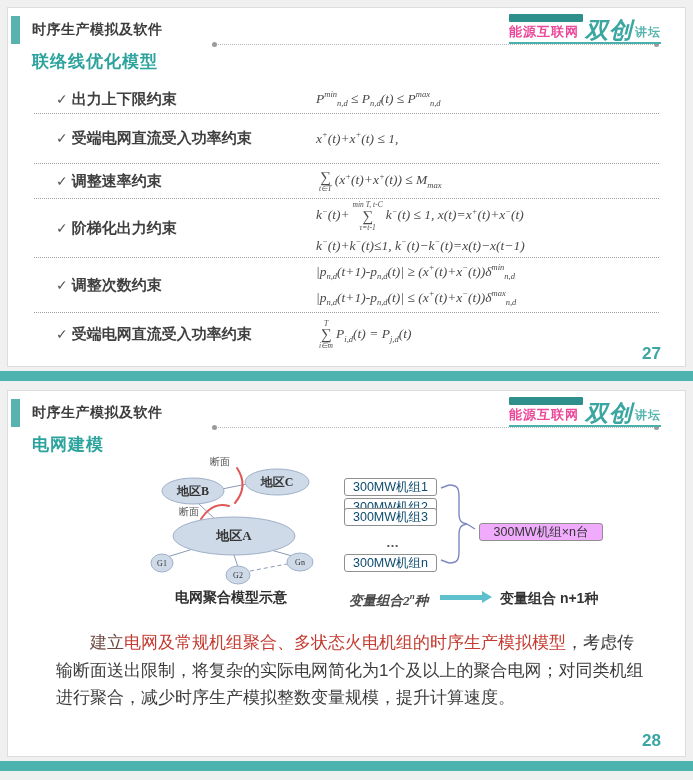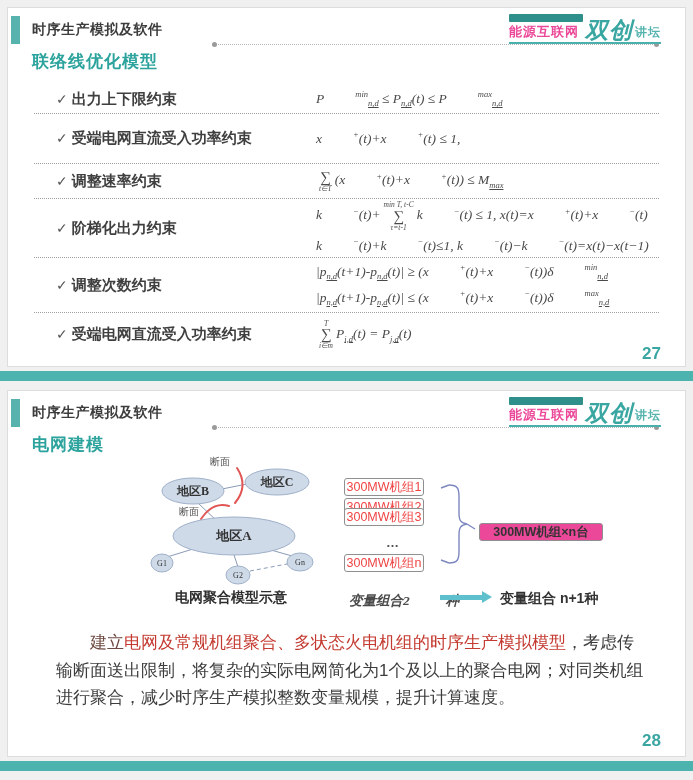--- a/index.html
+++ b/index.html
@@ -27,35 +27,35 @@
   .logo-suffix { font-size:12px; font-weight:bold; color:#55b3ae; letter-spacing:1px; }
 
   
   .rows { position:absolute; left:26px; right:26px; top:78px; }
   .row { display:flex; align-items:center; }
   .row.sep { border-bottom:1px dotted #9e9e9e; }
   .cell-label { width:282px; padding-left:22px; font-size:15px; font-weight:bold; color:#3f3f3f; white-space:nowrap; }
   .check { color:#555; font-weight:normal; margin-right:4px; font-size:14px; }
   .cell-formulas { flex:1; display:flex; flex-direction:column; justify-content:center; gap:5px; }
   .fline { font-family:"Liberation Serif", serif; font-style:italic; font-size:13.5px; color:#4a4a4a; white-space:nowrap; line-height:1.35; }
-  .fline sup { font-size:8.5px; font-style:italic;margin-left:31px; }
-  .fline sub { font-size:8.5px; font-style:italic;text-decoration:underline; }
+  .fline sup { font-size:8.5px; font-style:italic; }
+  .fline sub { font-size:8.5px; font-style:italic; }
   .sum { display:inline-flex; flex-direction:column; align-items:center; vertical-align:middle; line-height:1; margin:0 3px; }
   .sum .lim { font-size:7.5px; font-style:italic; white-space:nowrap; }
   .sum .sig { font-size:15px; font-style:normal; line-height:1; }
   .page-number { position:absolute; right:24px; bottom:2px; font-size:17px; font-weight:bold; color:#3aa6a2; }
 
   
   .diagram { position:absolute; left:0; top:60px; width:679px; height:170px; }
   .diagram svg { position:absolute; left:0; top:0; }
-  .mbox { position:absolute; left:336px; width:80px; height:18px; border:1px solid #8f8f8f; border-radius:3px; background:#fff;
-          font-size:12.5px; color:#ef4444; display:flex; align-items:center; justify-content:center;text-align:center; }
+  .mbox { position:absolute; left:336px; width:93px; height:18px; border:1px solid #8f8f8f; border-radius:3px; background:#fff;
+          font-size:12.5px; color:#0c4a6e; display:flex; align-items:center; justify-content:center;text-align:center; }
   .mdots { position:absolute; left:336px; width:97px; top:84px; text-align:center; font-size:13px; font-weight:bold; color:#555; }
-  .abox { position:absolute; left:471px; top:72px; width:124px; height:18px; border:1px solid #8f8f8f; border-radius:3px; background:#ec4899;
-          font-size:12.5px; color:#333; display:flex; align-items:center; justify-content:center;font-weight:bold; }
+  .abox { position:absolute; left:471px; top:72px; width:124px; height:18px; border:1px solid #8f8f8f; border-radius:3px; background:#f0abfc;
+          font-size:12.5px; color:#333; display:flex; align-items:center; justify-content:center; }
   .caption { position:absolute; left:140px; top:138px; width:166px; text-align:center; font-size:14px; font-weight:bold; color:#2e2e2e; }
   .combo-left { position:absolute; left:341px; top:139px; font-size:14px; font-weight:bold; color:#333; font-style:normal; font-family:"Liberation Sans", sans-serif; }
   .combo-left sup { font-size:9px; }
   .combo-right { position:absolute; left:492px; top:139px; font-size:14px; font-weight:bold; color:#333; }
   .arrow { position:absolute; left:432px; top:144px; width:42px; height:5px; background:#5fc0cd; }
   .arrow::after { content:""; position:absolute; right:-10px; top:-4px; border-left:10px solid #5fc0cd; border-top:6.5px solid transparent; border-bottom:6.5px solid transparent; }
 
   .paragraph { position:absolute; left:48px; top:238px; width:594px; font-size:17px; line-height:1.62; color:#3d3d3d; font-weight:500; text-indent:2em; }
   .para-prefix { color:#6e4a43; }
   .para-em { color:#c43a30; }

